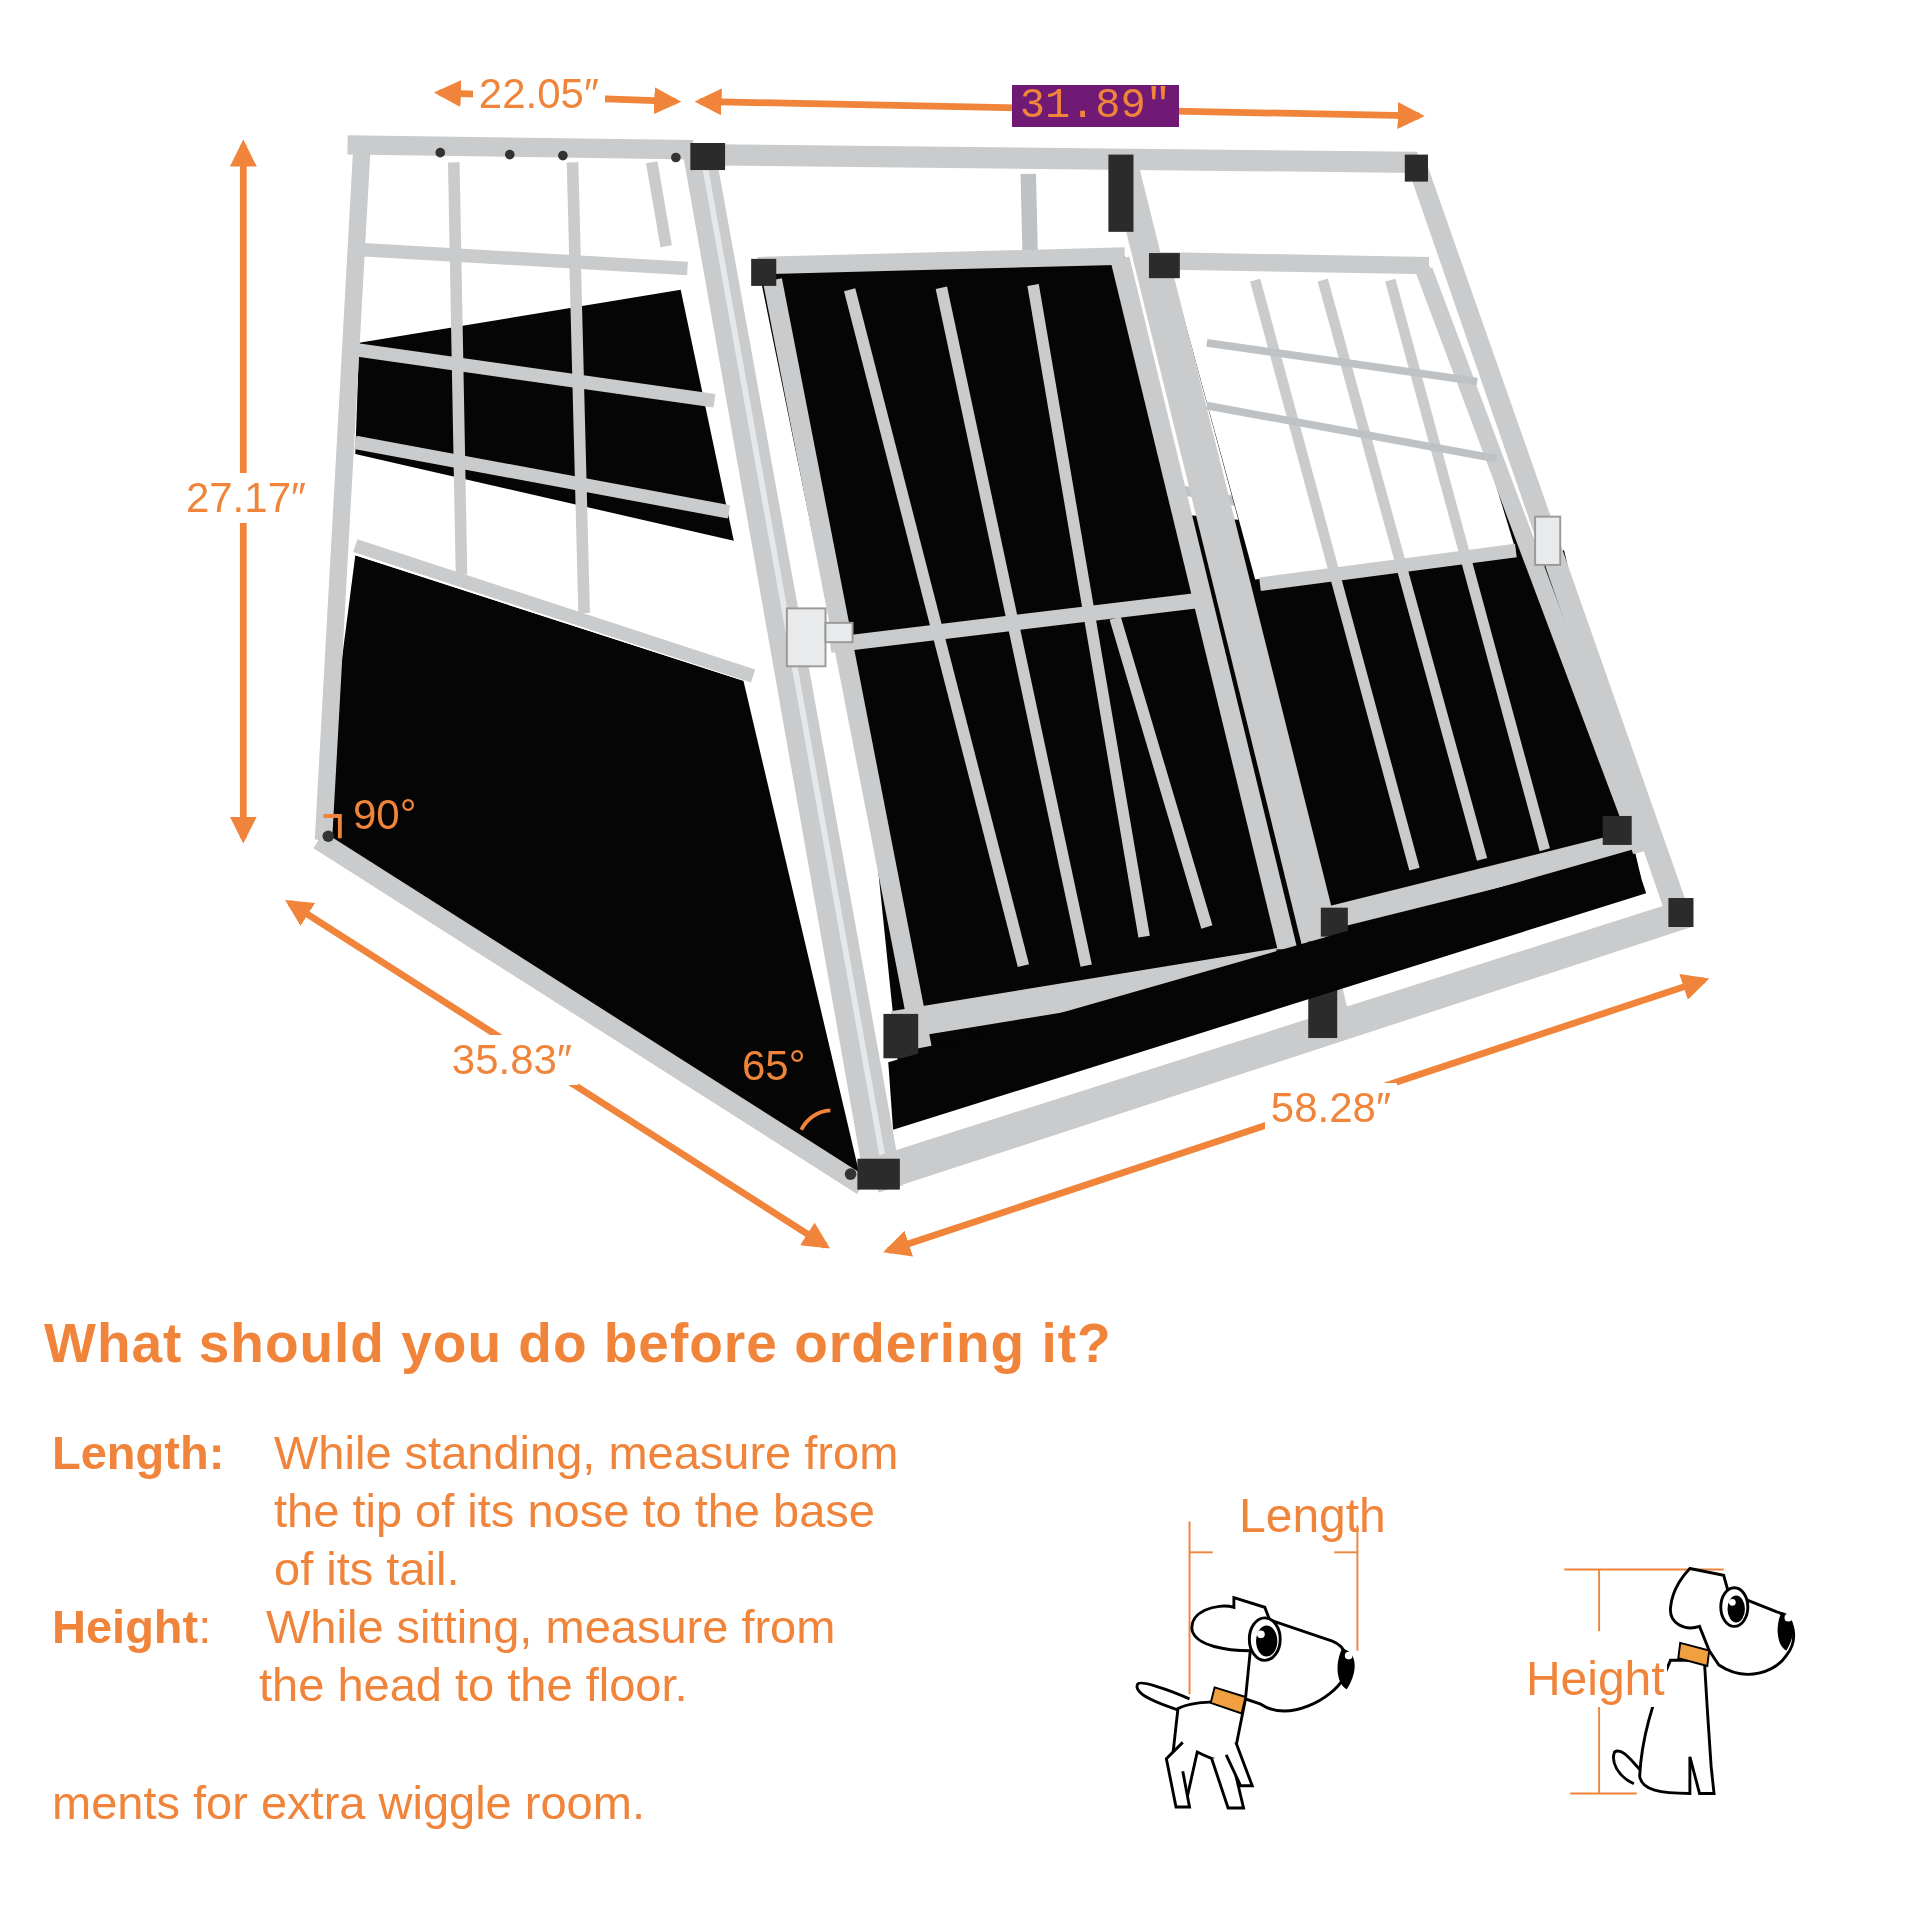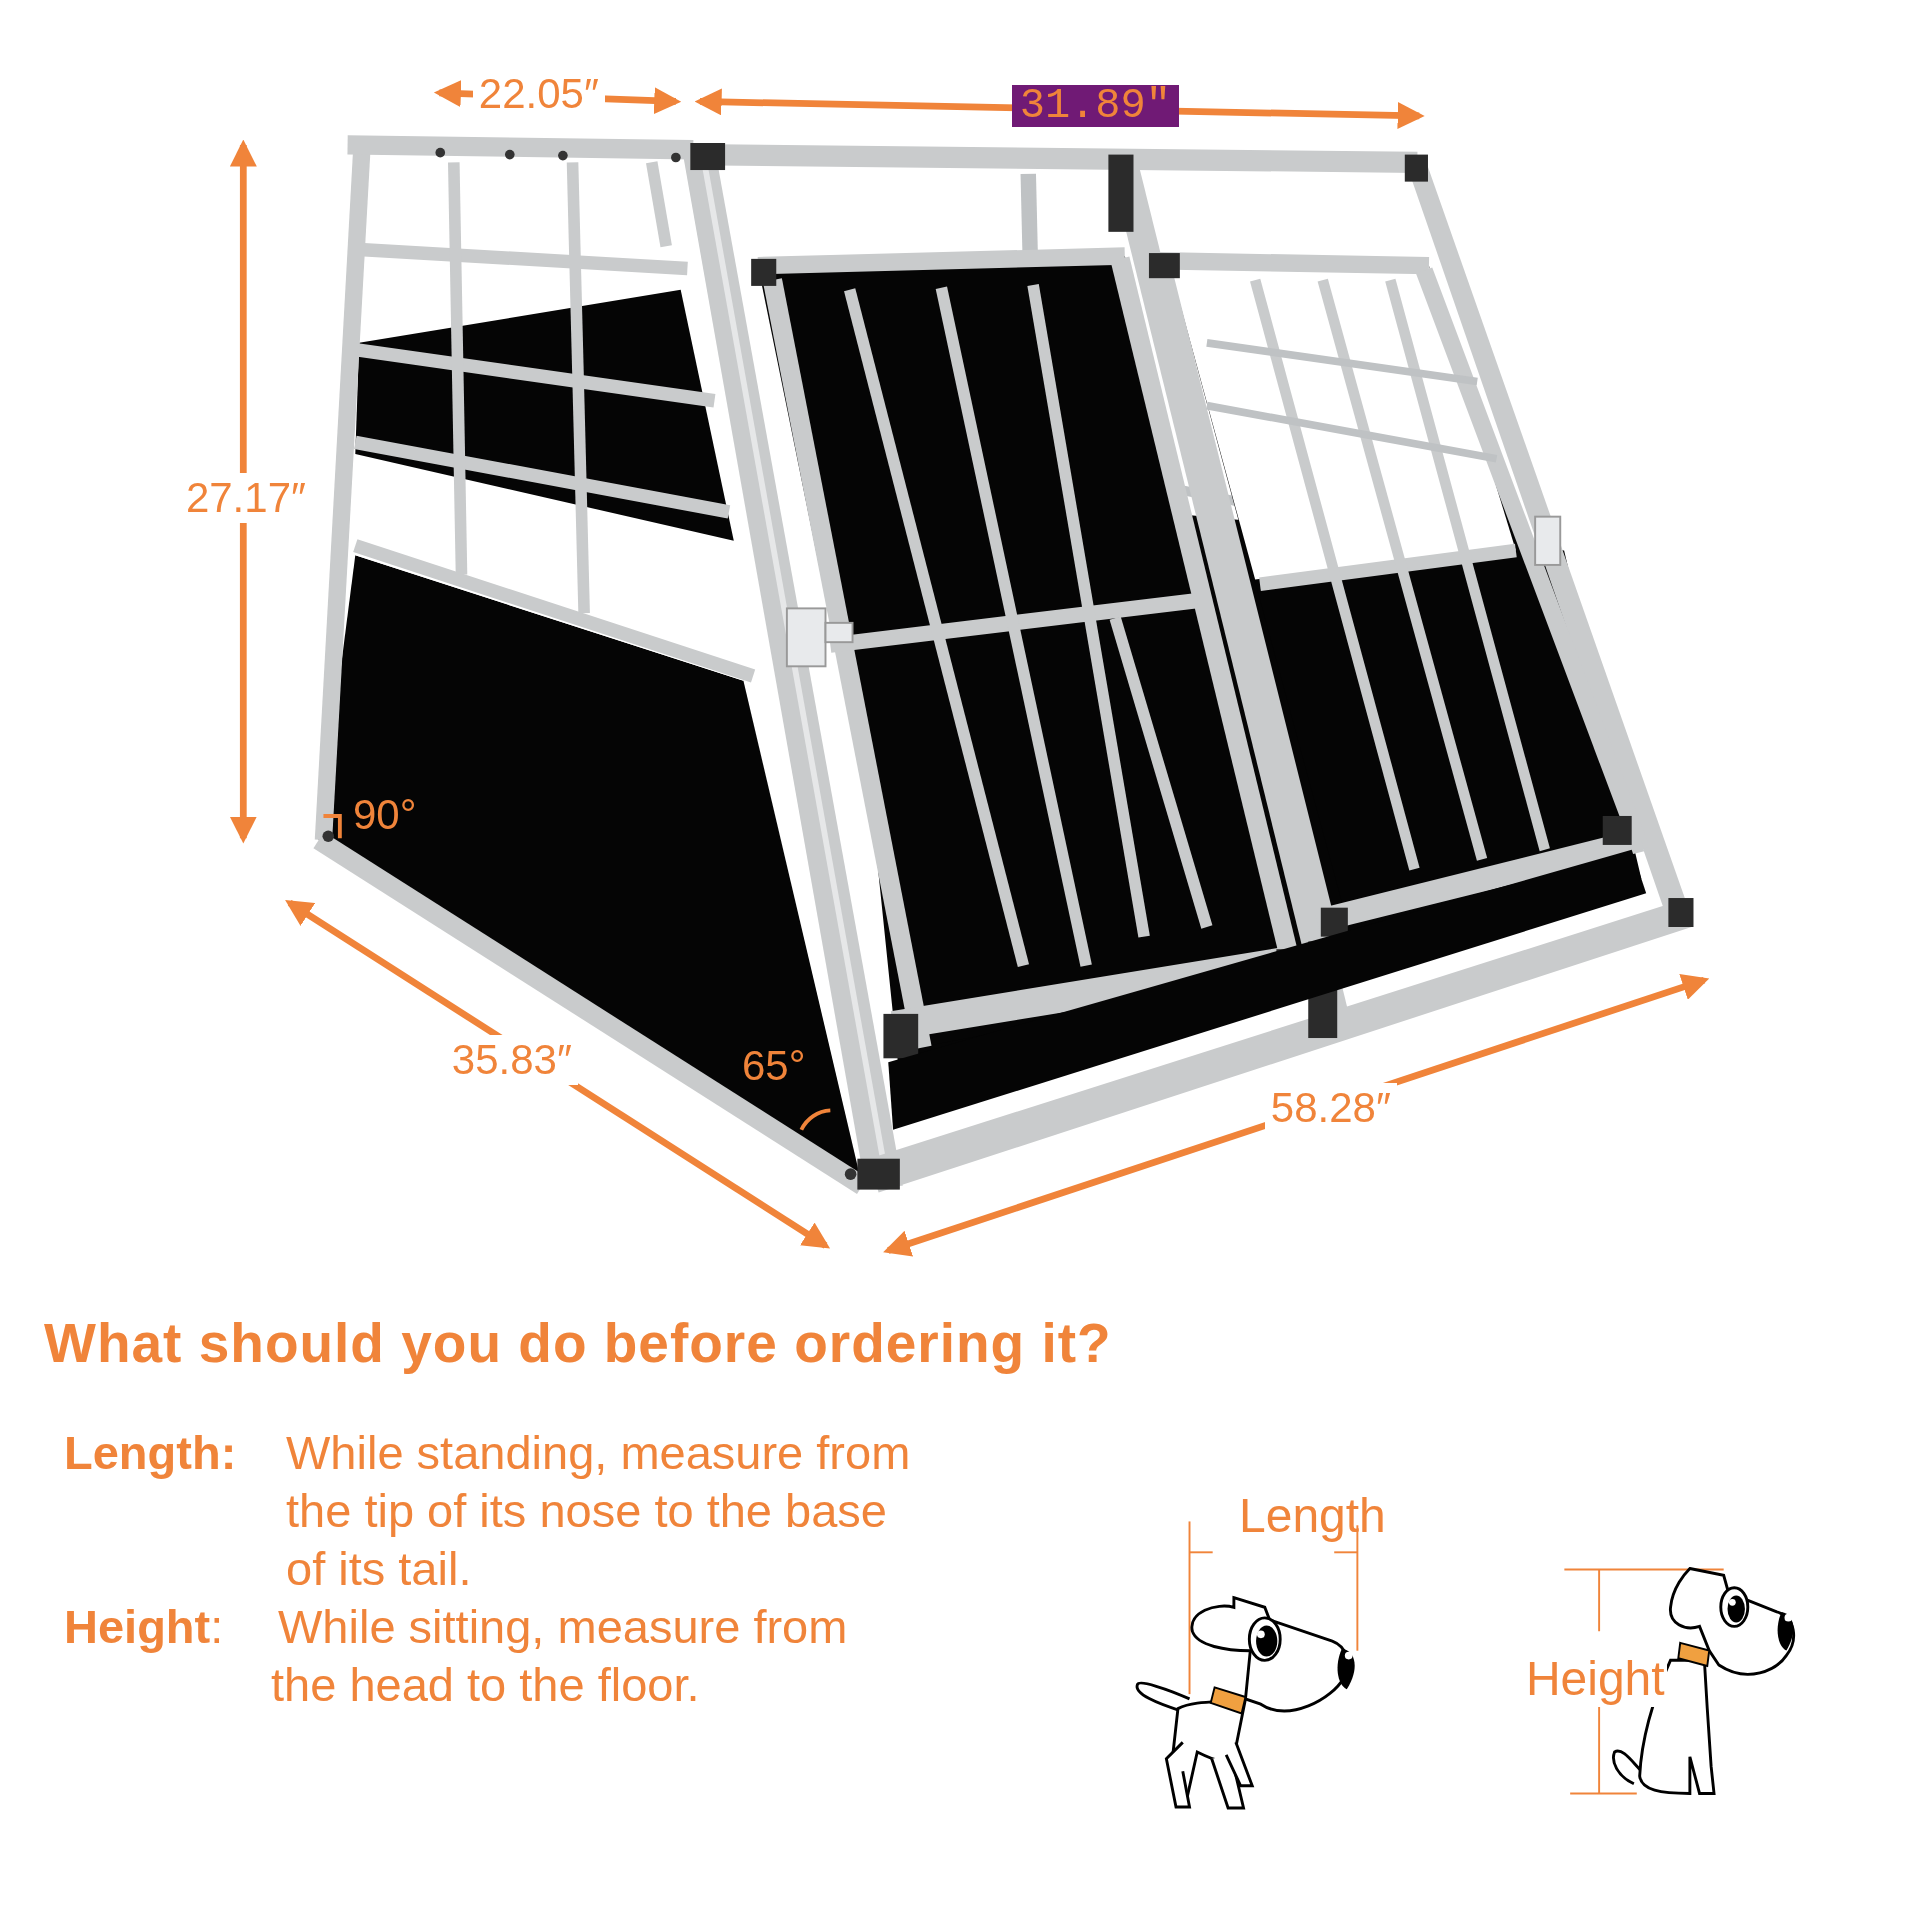--- a/index.html
+++ b/index.html
@@ -5,21 +5,21 @@
   html, body { margin:0; padding:0; background:#ffffff; }
   body { width:1931px; height:1931px; position:relative; overflow:hidden;
          font-family: "Liberation Sans", "DejaVu Sans", sans-serif; }
   .abs { position:absolute; }
   #crate-svg { position:absolute; left:0; top:0; width:1931px; height:1294px; }
   .dim-label { position:absolute; color:#F0843A; font-size:42px; white-space:nowrap; background:transparent; line-height:1; }
   .angle-label { position:absolute; color:#F0843A; font-size:42px; line-height:1; white-space:nowrap; }
   .title { position:absolute; left:44px; top:1311px; font-size:55px; font-weight:bold; color:#F0843A; letter-spacing:1px; white-space:nowrap; }
   .instr { position:absolute; left:52px; font-size:47px; color:#F0843A; line-height:58px; }
   .instr .term { font-weight:bold; display:inline-block; }
-  .instr-row { position:absolute; white-space:nowrap;margin-left:12px; }
+  .instr-row { position:absolute; white-space:nowrap; }
   .note { position:absolute; left:52px; top:1773px; font-size:47px; line-height:60px; color:#F0843A; width:1004px; text-align:justify; text-align-last:left; }
   .dog-label { position:absolute; color:#F0843A; font-size:48px; line-height:1; white-space:nowrap; }
 </style>
 </head>
 <body>
 
 <svg id="crate-svg" viewBox="0 0 2000 1340" xmlns="http://www.w3.org/2000/svg">
   <defs>
     <marker id="arrow" viewBox="0 0 10 10" refX="8" refY="5" markerWidth="4" markerHeight="4" orient="auto-start-reverse">
       <path d="M0,0 L10,5 L0,10 z" fill="#F0843A"></path>
@@ -160,20 +160,21 @@
   <div class="instr-row" style="left:222px;top:116px;">of its tail.</div>
 </div>
 
 <div class="instr" style="top:1598px;">
   <div class="instr-row" style="left:0;top:0;"><span class="term">Height</span><span>:</span></div>
   <div class="instr-row" style="left:214px;top:0;">While sitting, measure from</div>
   <div class="instr-row" style="left:207px;top:58px;">the head  to the floor.</div>
 </div>
 
 <div class="note">
+  <div style="white-space:pre;">ments for extra wiggle room.</div>
 </div>
 
 <svg class="abs" style="left:1120px;top:1506px;" width="386" height="328" viewBox="0 0 400 340">
 
   <line x1="72" y1="16" x2="72" y2="195" stroke="#F0843A" stroke-width="2"></line>
   <line x1="246" y1="20" x2="246" y2="150" stroke="#F0843A" stroke-width="2"></line>
   <line x1="72" y1="48" x2="96" y2="48" stroke="#F0843A" stroke-width="2"></line>
   <line x1="222" y1="48" x2="246" y2="48" stroke="#F0843A" stroke-width="2"></line>
 
   <path d="M72,200 C50,190 20,180 18,185 C14,195 40,205 62,212" fill="#fff" stroke="#000" stroke-width="3"></path>

